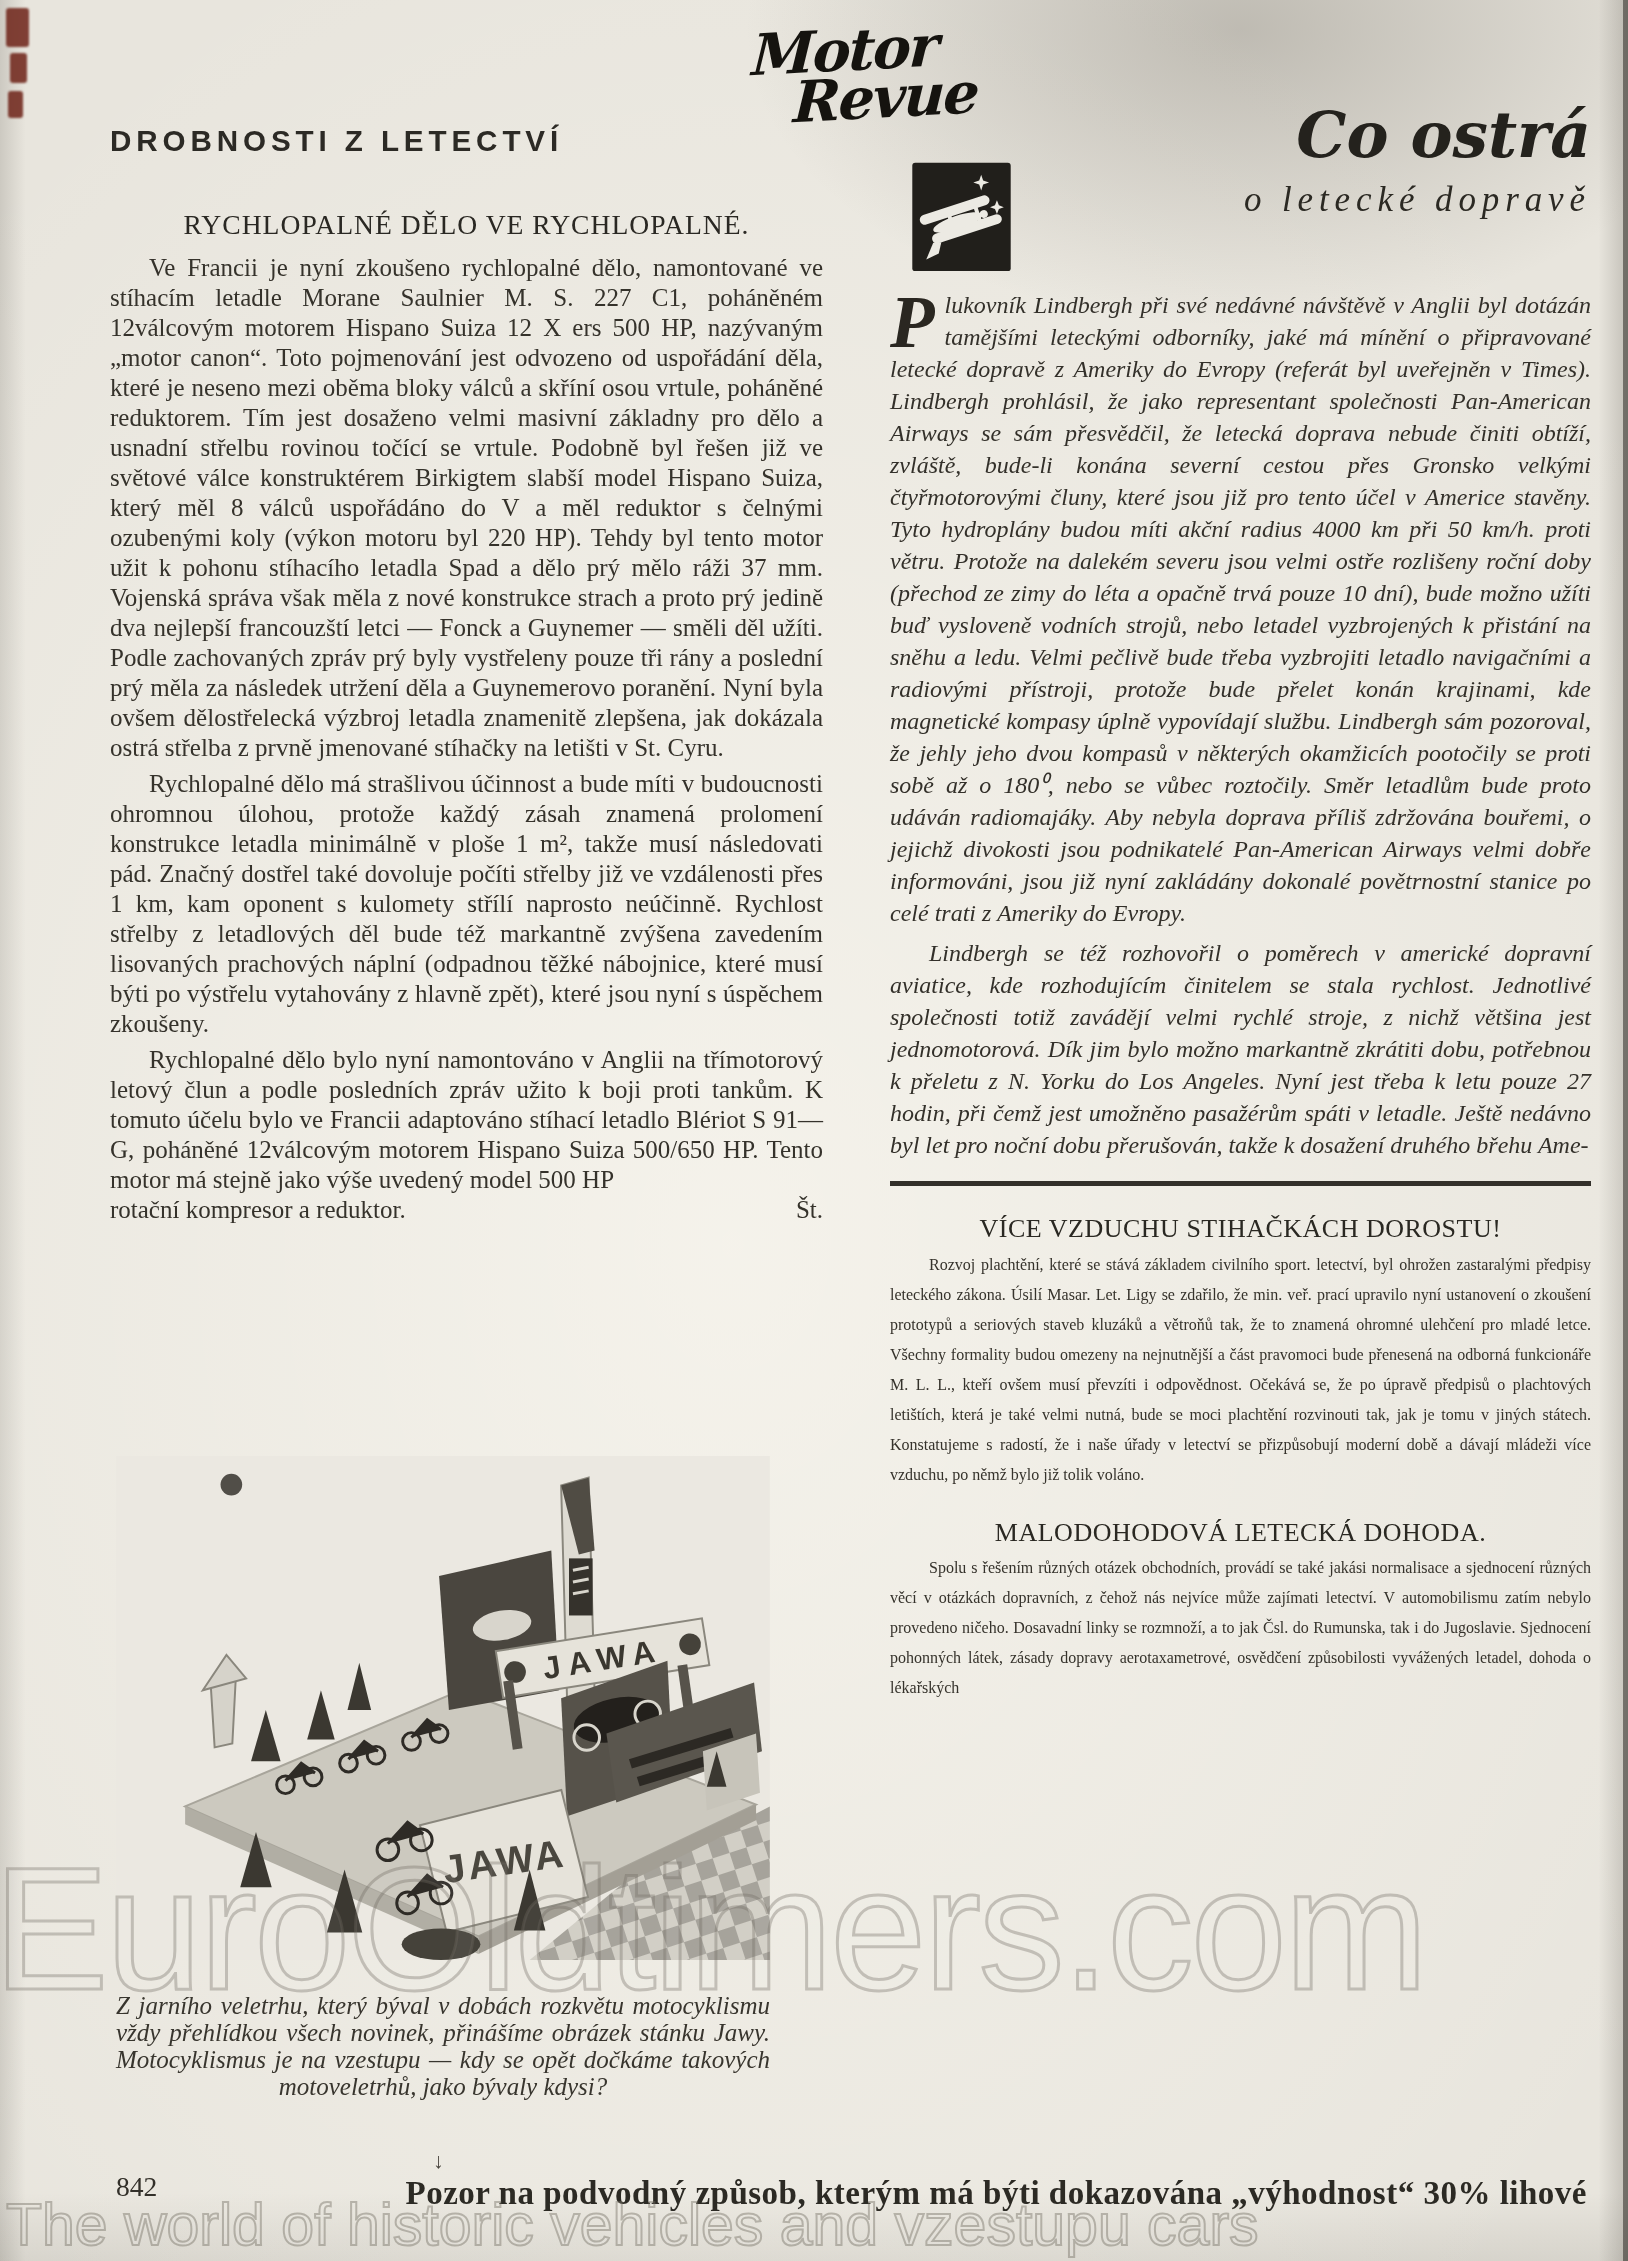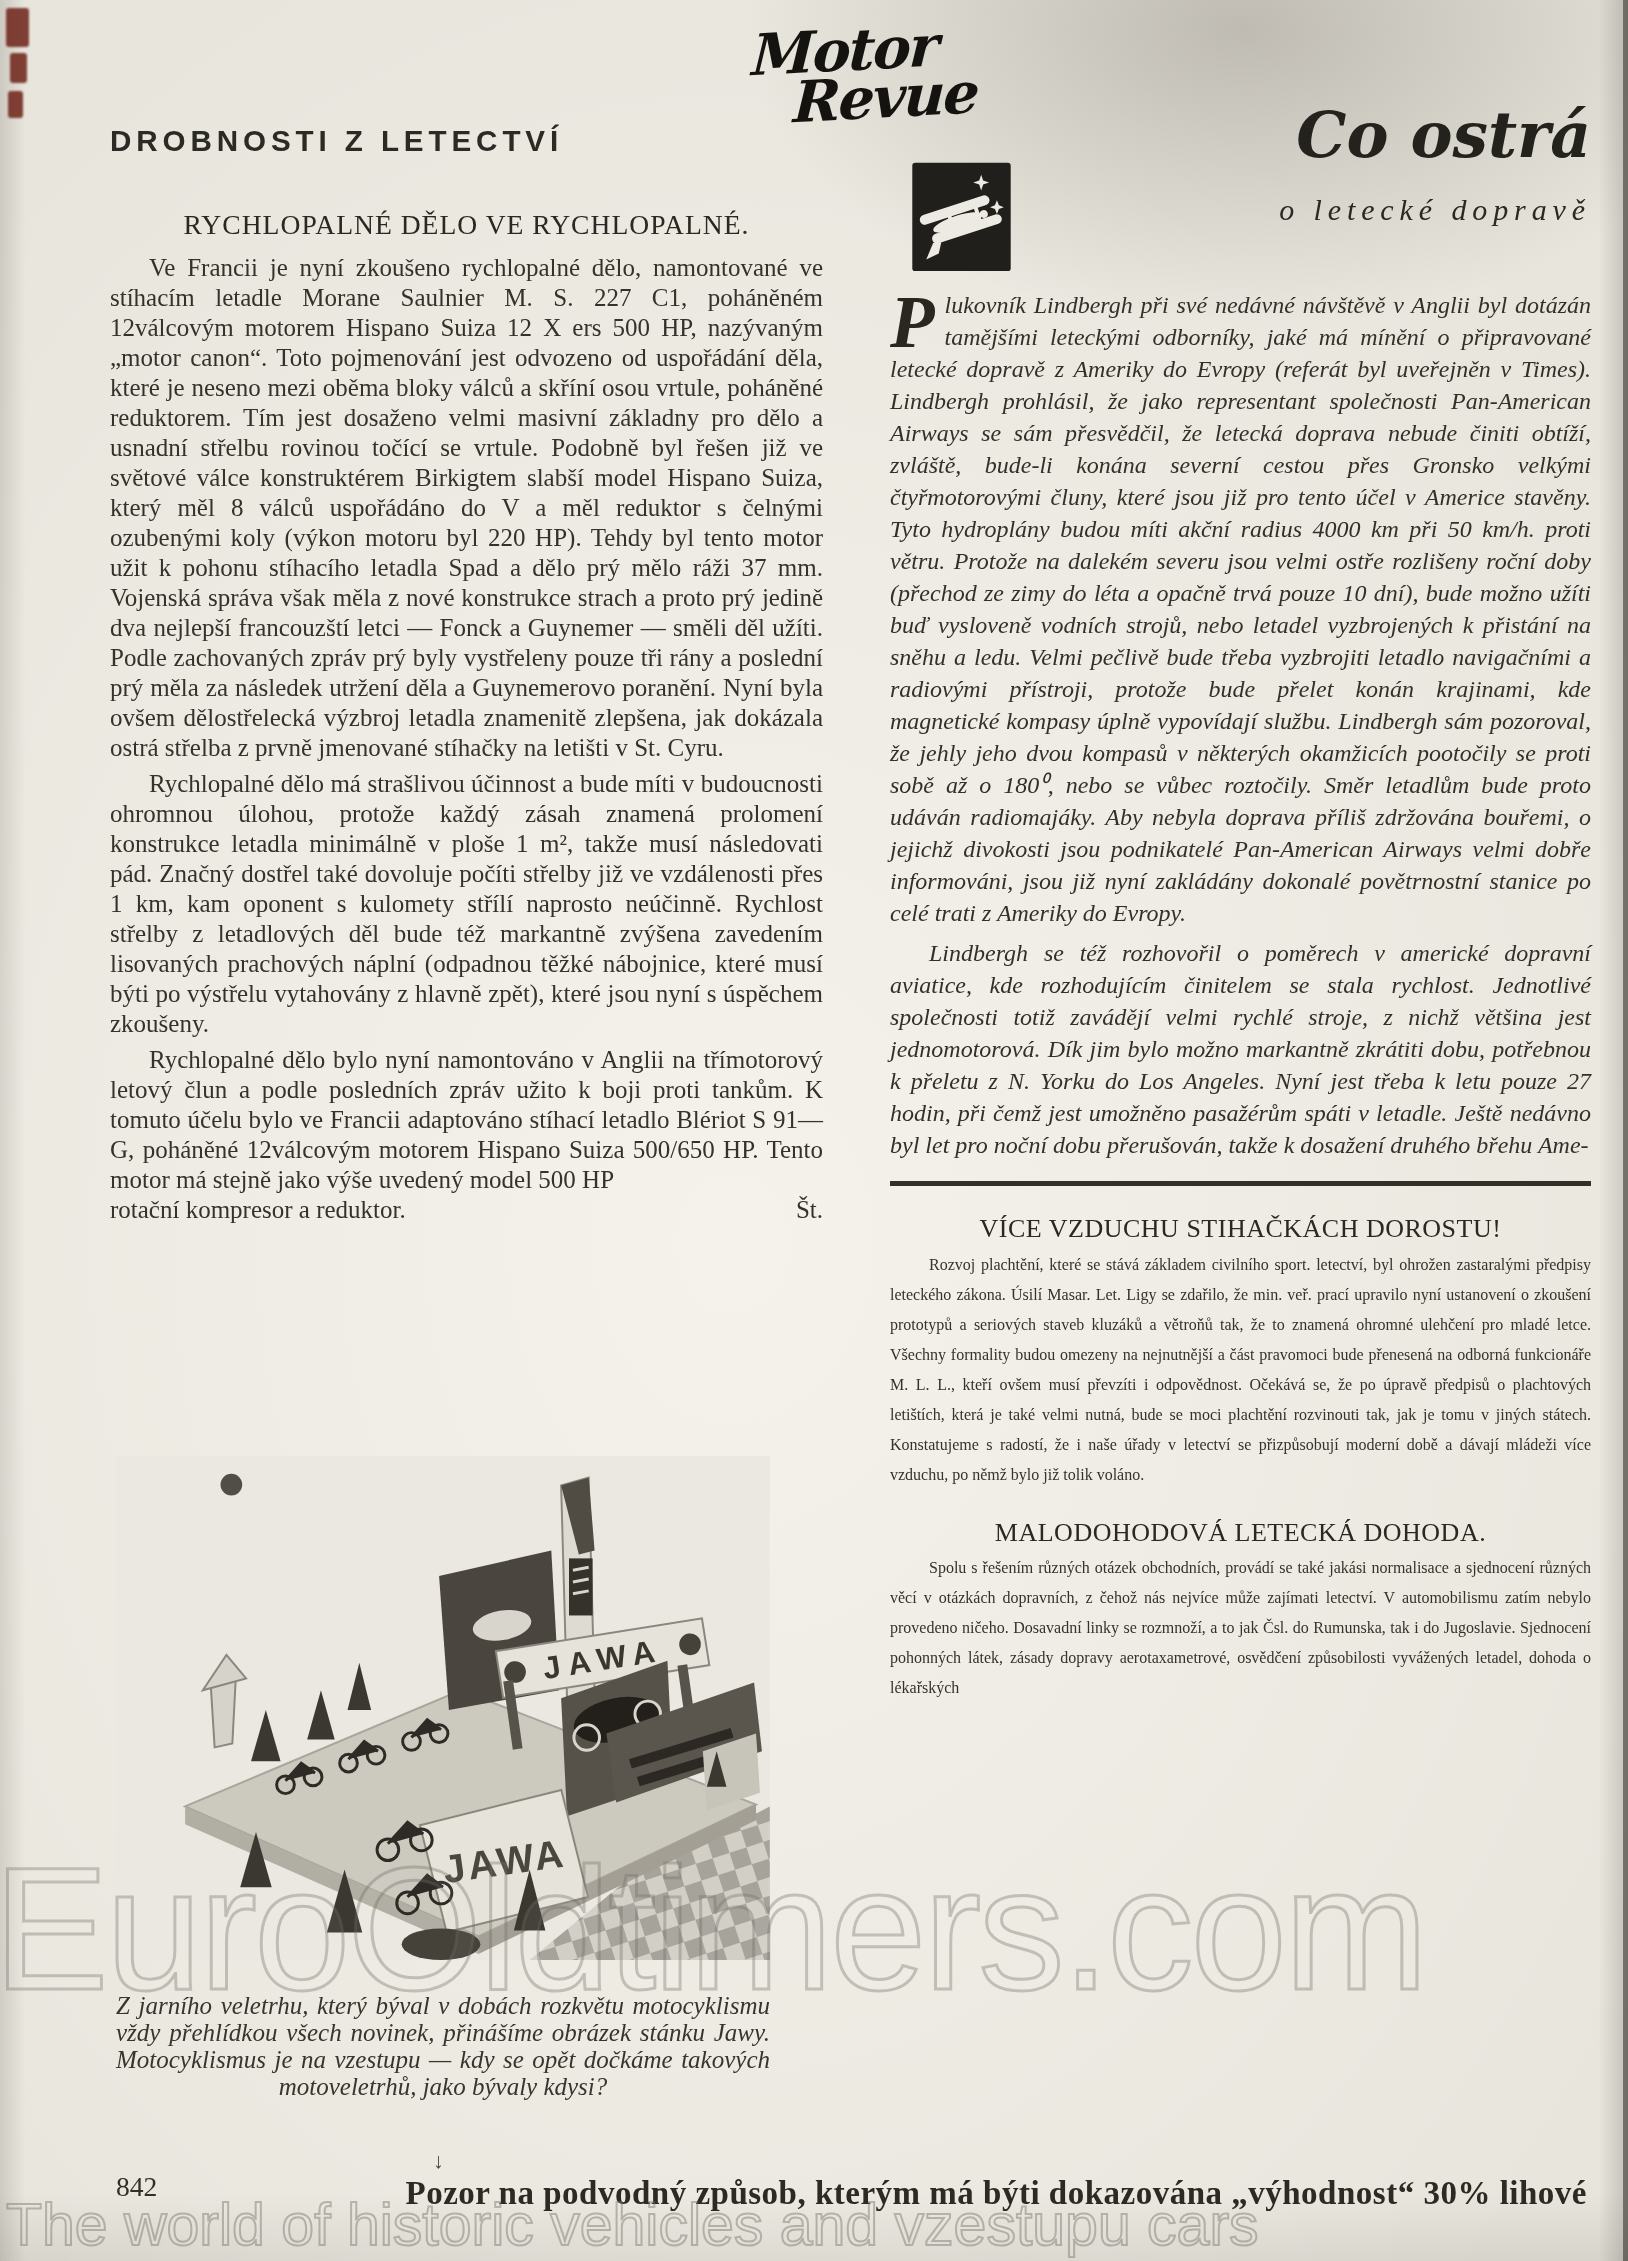--- a/index.html
+++ b/index.html
@@ -44,21 +44,21 @@
   .caption{position:absolute;left:116px;top:1992px;width:654px;font-style:italic;
     font-size:25px;line-height:27px;text-align:justify;text-align-last:center;color:#38352e;}
   .printers-mark{position:absolute;left:433px;top:2149px;font-size:21.7px;color:#4a463f;}
 
   
   .right-col{position:absolute;left:890px;top:104px;width:701px;}
   .rc-head{position:relative;height:185px;}
   .plane-box{position:absolute;left:21.7px;top:49px;width:99px;height:124px;}
   .co-mysli{text-align:right;font-family:"DejaVu Serif",serif;font-style:italic;font-weight:bold;
     font-size:63px;line-height:1;color:#24221d;letter-spacing:0px;}
-  .co-sub{text-align:right;font-style:italic;font-size:30px;letter-spacing:5.9px;margin-top:26px;color:#2b2923;}
+  .co-sub{text-align:right;font-style:italic;font-size:35px;letter-spacing:5.9px;margin-top:13px;color:#2b2923;}
   .lead-p{margin:0;font-style:italic;font-size:24px;line-height:32px;text-align:justify;color:#33302a;}
   .lead-p.indent{text-indent:39px;margin-top:7.9px;}
   .dropcap{float:left;font-size:73px;line-height:55px;padding:5.9px 9.9px 0 0;font-style:italic;
     font-weight:600;color:#2a2721;}
   .rule{height:5.9px;background:#33302a;margin-top:19.7px;}
   .sec-h{text-align:center;font-size:26px;letter-spacing:0.5px;margin-top:27.6px;color:#2a2822;}
   .sec-p{margin:5.9px 0 0 0;font-size:16px;line-height:30px;text-align:justify;text-indent:39px;}
 
   
   .page-num{position:absolute;left:116px;top:2171px;font-size:27.6px;color:#33302a;}

